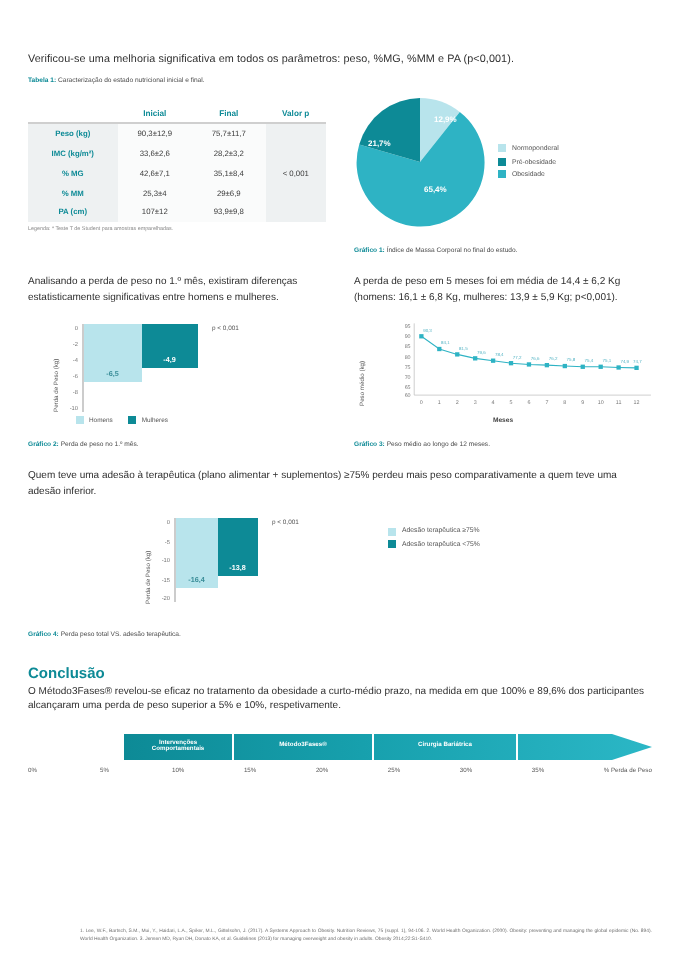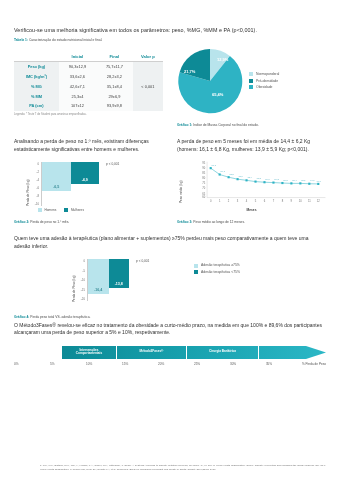--- a/index.html
+++ b/index.html
@@ -388,20 +388,21 @@
         </div>
       </div>
     </div>
 
     <div class="cap">
       <b>Gráfico 4:</b>
       <span>Perda peso total VS. adesão terapêutica.</span>
     </div>
   </div>
 
+  <div class="concl-title">Conclusão</div>
   <div class="concl-txt">O Método3Fases® revelou-se eficaz no tratamento da obesidade a curto-médio prazo, na medida em que 100% e 89,6% dos participantes alcançaram uma perda de peso superior a 5% e 10%, respetivamente.</div>
 
   <div class="arrowbar">
     <svg viewBox="0 0 312 13" width="312" height="13" style="position:absolute;left:0;top:0">
       <defs>
         <linearGradient id="ag" x1="0" y1="0" x2="1" y2="0">
           <stop offset="0%" stop-color="#0d8a96"></stop>
           <stop offset="45%" stop-color="#17a0ad"></stop>
           <stop offset="100%" stop-color="#2bb7c6"></stop>
         </linearGradient>

